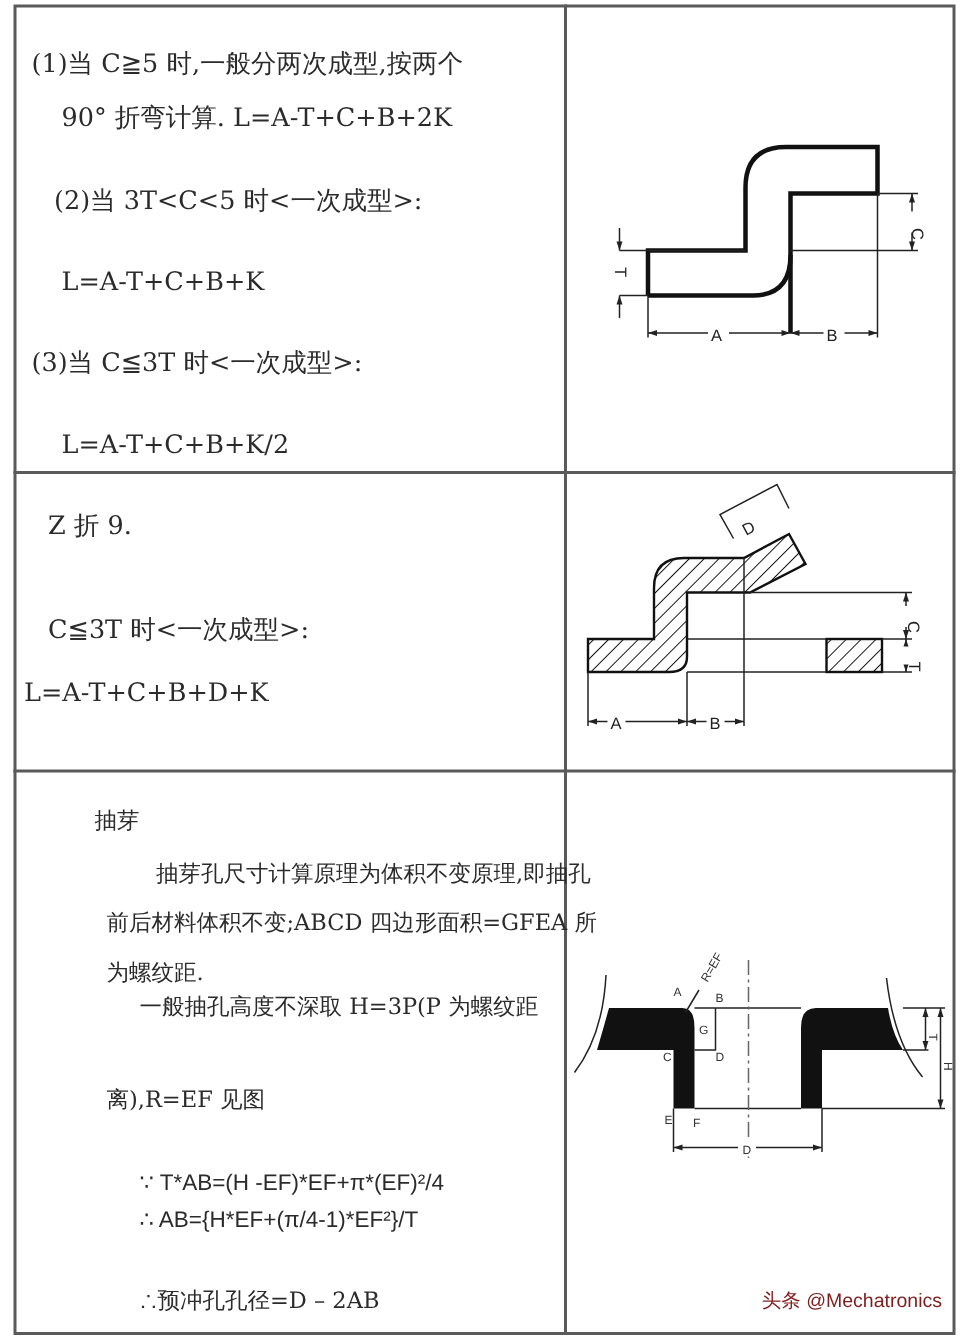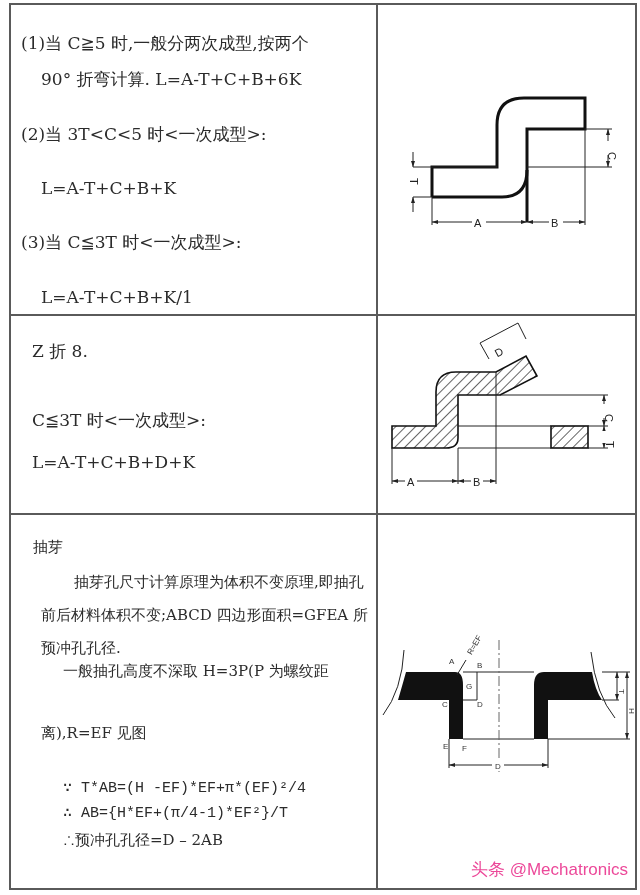--- a/index.html
+++ b/index.html
@@ -4,43 +4,43 @@
 <style>
   html, body { margin: 0; padding: 0; background: #ffffff; }
   body { width: 640px; height: 895px; position: relative; overflow: hidden;
          font-family: "DejaVu Serif", "Liberation Serif", serif; color: #2a2a2a; }
   .frame { position: absolute; left: 9px; top: 3px; width: 628px; height: 887px;
            border: 2px solid #5a5a5a; box-sizing: border-box; }
   .vline { position: absolute; left: 376px; top: 3px; width: 2px; height: 887px; background: #5a5a5a; }
   .hline { position: absolute; left: 9px; width: 628px; height: 2px; background: #5a5a5a; }
   .cell { position: absolute; }
   .txt { position: absolute; white-space: nowrap; font-size: 17px; line-height: 20px; color: #2b2b2b; }
-  .txt.sm { font-size: 15px; }
-  .sans { font-family: Liberation Mono, monospace; }
+  .txt.sm { font-size: 15px; margin-left: 30px; }
+  .sans { font-family: Liberation Sans, sans-serif; }
   svg { position: absolute; overflow: visible; }
   .watermark { position: absolute; right: 10px; top: 858px; font-family: "Liberation Sans", "DejaVu Sans", sans-serif;
-               font-size: 17px; color: #ec4899; background: rgba(255,255,255,0.9); padding: 0 2px; margin-left: 28px; }
+               font-size: 13px; color: #7f1d1d; background: rgba(255,255,255,0.9); padding: 0 2px; margin-left: 28px; }
   .diag-label { font-family: "Liberation Sans", "DejaVu Sans", sans-serif; font-size: 11px; fill: #222; }
   .diag-label-sm { font-family: "Liberation Sans", "DejaVu Sans", sans-serif; font-size: 8px; fill: #333; }
 </style>
 </head>
 <body>
 
 <div class="frame"></div>
 <div class="vline"></div>
 <div class="hline" style="top:314px"></div>
 <div class="hline" style="top:513px"></div>
 
 <div class="cell">
   <div class="txt" style="left:21px;top:33px">(1)当  C≧5  时,一般分两次成型,按两个</div>
-  <div class="txt" style="left:41px;top:69px">90°  折弯计算.    L=A-T+C+B+6K</div>
-  <div class="txt" style="left:21px;top:124px">(2)当  3T&lt;C&lt;5 时&lt;一次成型&gt;:</div>
+  <div class="txt" style="left:41px;top:69px">90°  折弯计算.    L=A-T+C+B+2K</div>
+  <div class="txt" style="left:36px;top:124px">(2)当  3T&lt;C&lt;5 时&lt;一次成型&gt;:</div>
   <div class="txt" style="left:41px;top:178px">L=A-T+C+B+K</div>
   <div class="txt" style="left:21px;top:232px">(3)当 C≦3T 时&lt;一次成型&gt;:</div>
-  <div class="txt" style="left:41px;top:287px">L=A-T+C+B+K/1</div>
+  <div class="txt" style="left:41px;top:287px">L=A-T+C+B+K/2</div>
 </div>
 
 <svg width="640" height="895" style="left:0;top:0" viewBox="0 0 640 895">
   <g fill="none" stroke="#111" stroke-width="3">
 
     <path d="M432,197 L432,167 L497,167 L497,125 Q497,98 524,98 L585,98 L585,129 L527,129 L527,222"></path>
 
     <path d="M432,197 L502,197 Q527,197 527,170"></path>
   </g>
   <g fill="none" stroke="#222" stroke-width="1">
@@ -68,23 +68,23 @@
   <rect x="472" y="215" width="14" height="14" fill="#fff"></rect>
   <text class="diag-label" x="474" y="227">A</text>
   <rect x="549" y="215" width="14" height="14" fill="#fff"></rect>
   <text class="diag-label" x="551" y="227">B</text>
   <rect x="601" y="141" width="14" height="14" fill="#fff"></rect>
   <text class="diag-label" x="612" y="148" transform="rotate(90 608 148)">C</text>
   <text class="diag-label" x="410" y="186" transform="rotate(90 414 182)">T</text>
 </svg>
 
 <div class="cell">
-  <div class="txt" style="left:32px;top:341px">Z 折 8.</div>
+  <div class="txt" style="left:32px;top:341px">Z 折 9.</div>
   <div class="txt" style="left:32px;top:410px">C≦3T 时&lt;一次成型&gt;:</div>
-  <div class="txt" style="left:32px;top:452px">L=A-T+C+B+D+K</div>
+  <div class="txt" style="left:16px;top:452px">L=A-T+C+B+D+K</div>
 </div>
 
 <svg width="640" height="895" style="left:0;top:0" viewBox="0 0 640 895">
   <defs>
     <pattern id="hatch" patternUnits="userSpaceOnUse" width="7" height="7" patternTransform="rotate(45)">
       <line x1="0" y1="0" x2="0" y2="7" stroke="#111" stroke-width="1.3"></line>
     </pattern>
   </defs>
 
   <path d="M392,426 L436,426 L436,392 Q436,372 456,372 L496,372 L526,356 L537,376 L500,395 L458,395 L458,438 Q458,448 446,448 L392,448 Z" fill="url(#hatch)" stroke="#111" stroke-width="1.6"></path>
@@ -122,26 +122,26 @@
   <text class="diag-label" x="608" y="409" transform="rotate(90 604 410)">C</text>
   <rect x="598" y="431" width="12" height="12" fill="#fff"></rect>
   <text class="diag-label" x="608" y="435" transform="rotate(90 604 437)">T</text>
   <text class="diag-label" x="495" y="356" transform="rotate(-28 499 352)">D</text>
 </svg>
 
 <div class="cell">
   <div class="txt sm" style="left:33px;top:537px">抽芽</div>
   <div class="txt sm" style="left:74px;top:572px">抽芽孔尺寸计算原理为体积不变原理,即抽孔</div>
   <div class="txt sm" style="left:41px;top:605px">前后材料体积不变;ABCD 四边形面积=GFEA 所</div>
-  <div class="txt sm" style="left:41px;top:638px">预冲孔孔径.</div>
+  <div class="txt sm" style="left:41px;top:638px">为螺纹距.</div>
   <div class="txt sm" style="left:63px;top:661px">一般抽孔高度不深取  H=3P(P  为螺纹距</div>
   <div class="txt sm" style="left:41px;top:723px">离),R=EF 见图</div>
   <div class="txt sm sans" style="left:63px;top:779px">∵  T*AB=(H -EF)*EF+π*(EF)²/4</div>
   <div class="txt sm sans" style="left:63px;top:804px">∴  AB={H*EF+(π/4-1)*EF²}/T</div>
-  <div class="txt sm" style="left:63px;top:830px">∴预冲孔孔径=D – 2AB</div>
+  <div class="txt sm" style="left:63px;top:857px">∴预冲孔孔径=D – 2AB</div>
 </div>
 
 <svg width="640" height="895" style="left:0;top:0" viewBox="0 0 640 895">
 
   <path d="M406,672 L455,672 Q463,672 463,685 L463,739 L449,739 L449,700 L398,700 Q401,690 406,672 Z" fill="#111"></path>
 
   <path d="M544,672 L592,672 Q595,690 602,700 L548,700 L548,739 L534,739 L534,685 Q534,672 544,672 Z" fill="#111"></path>
   <g fill="none" stroke="#222" stroke-width="1">
 
     <path d="M404,650 Q402,690 383,715"></path>

